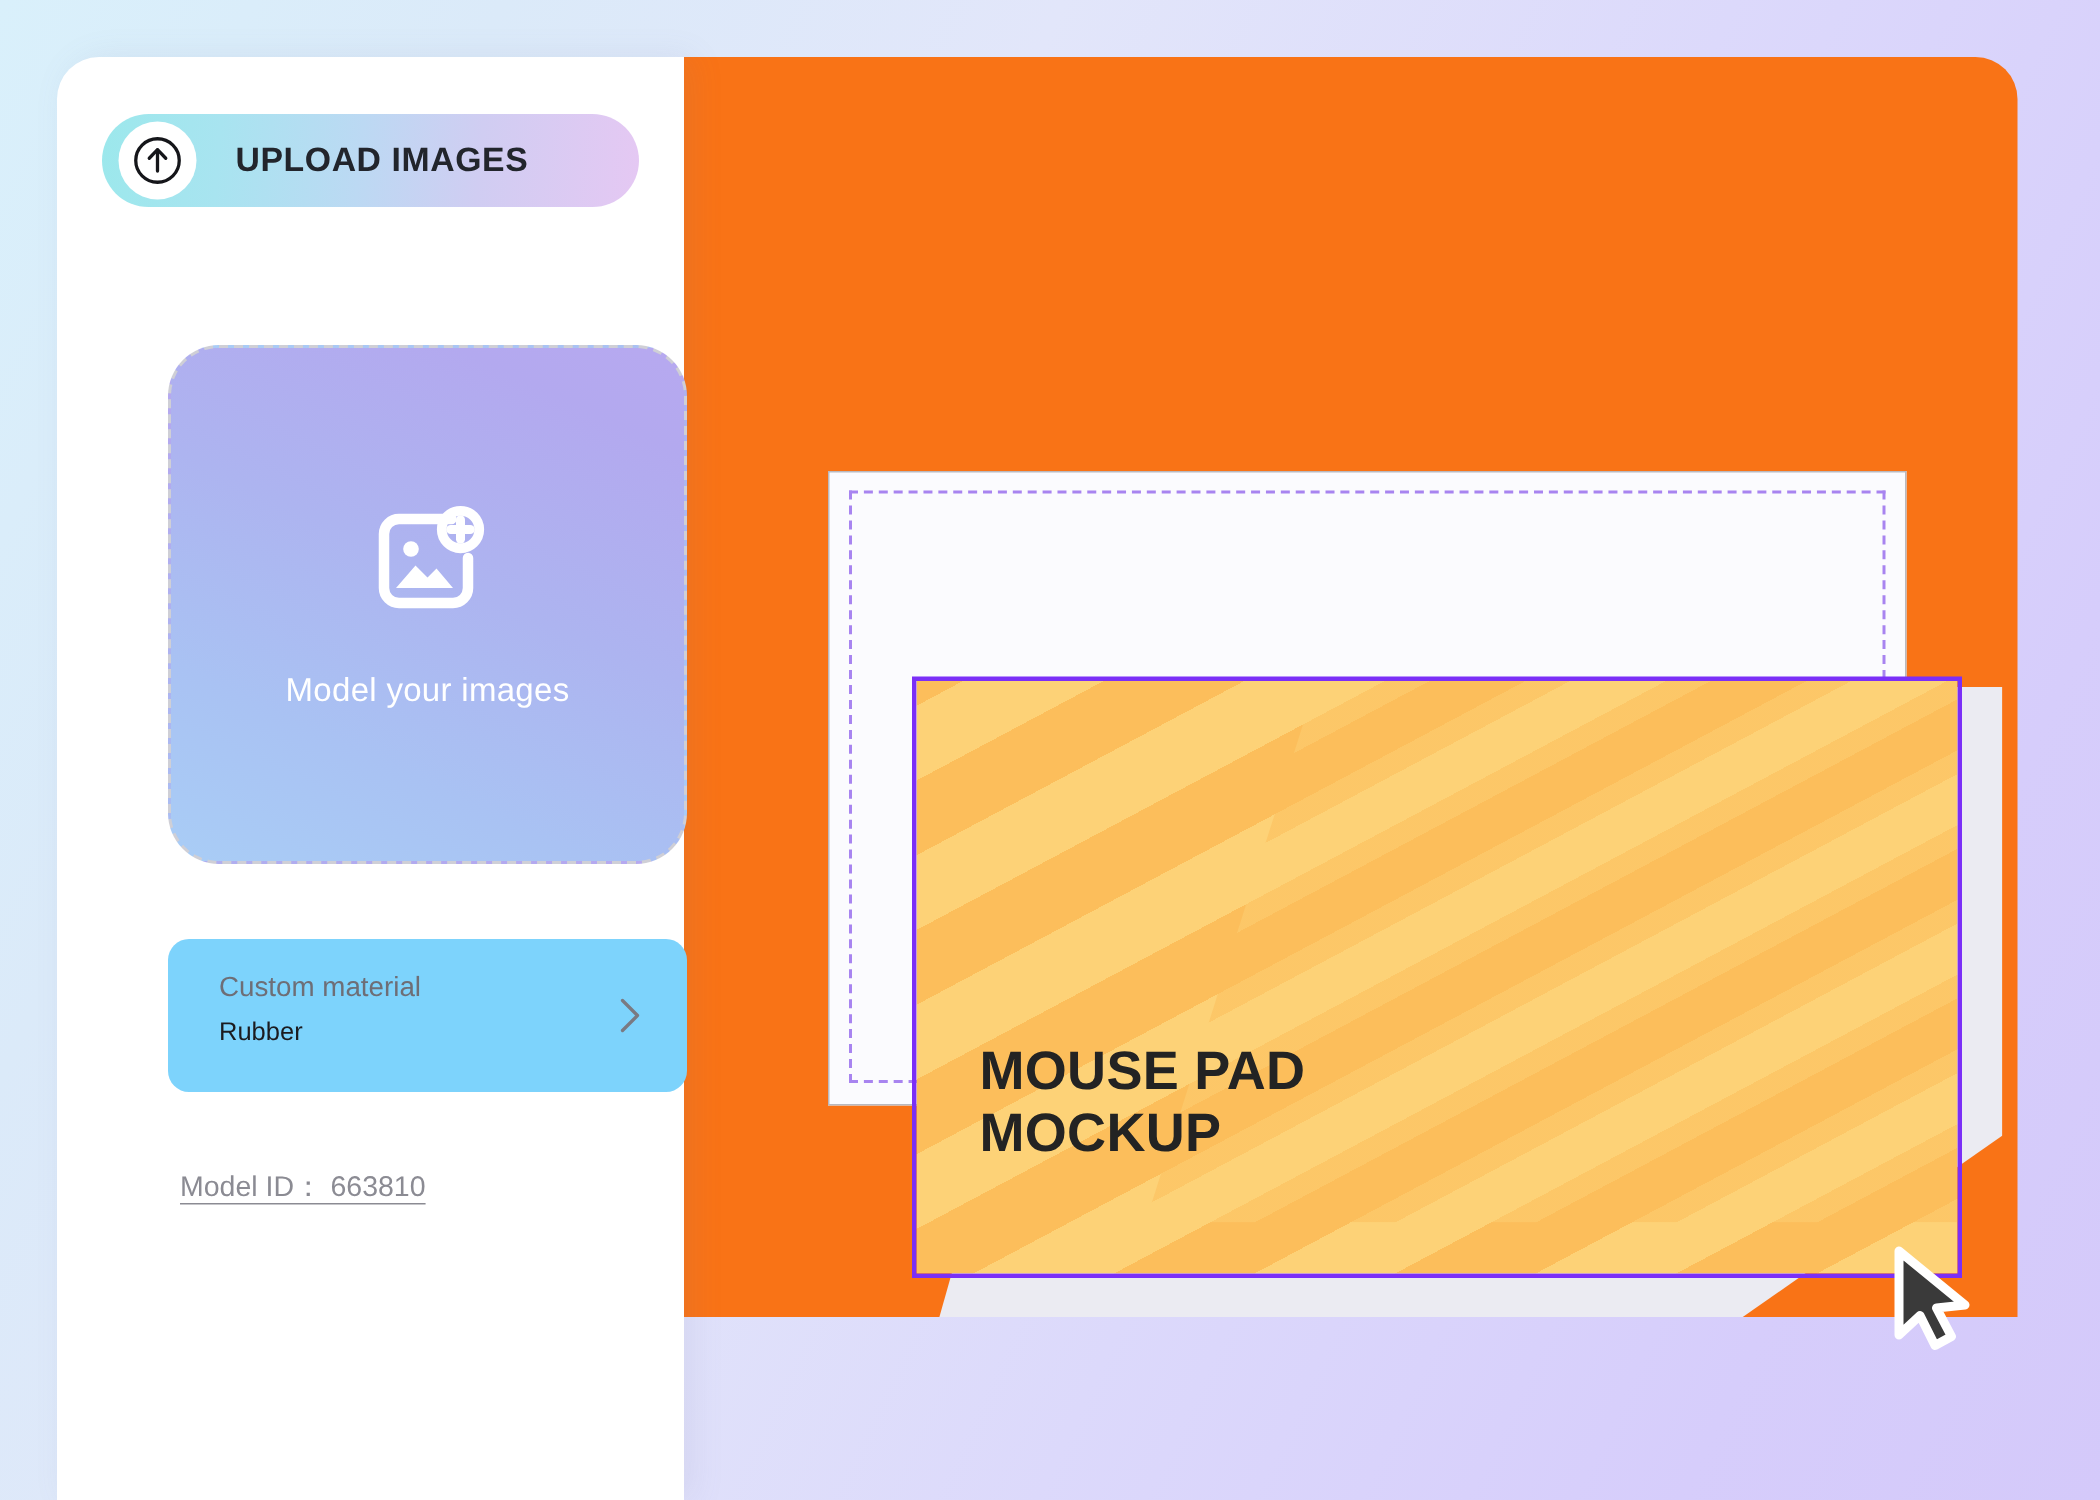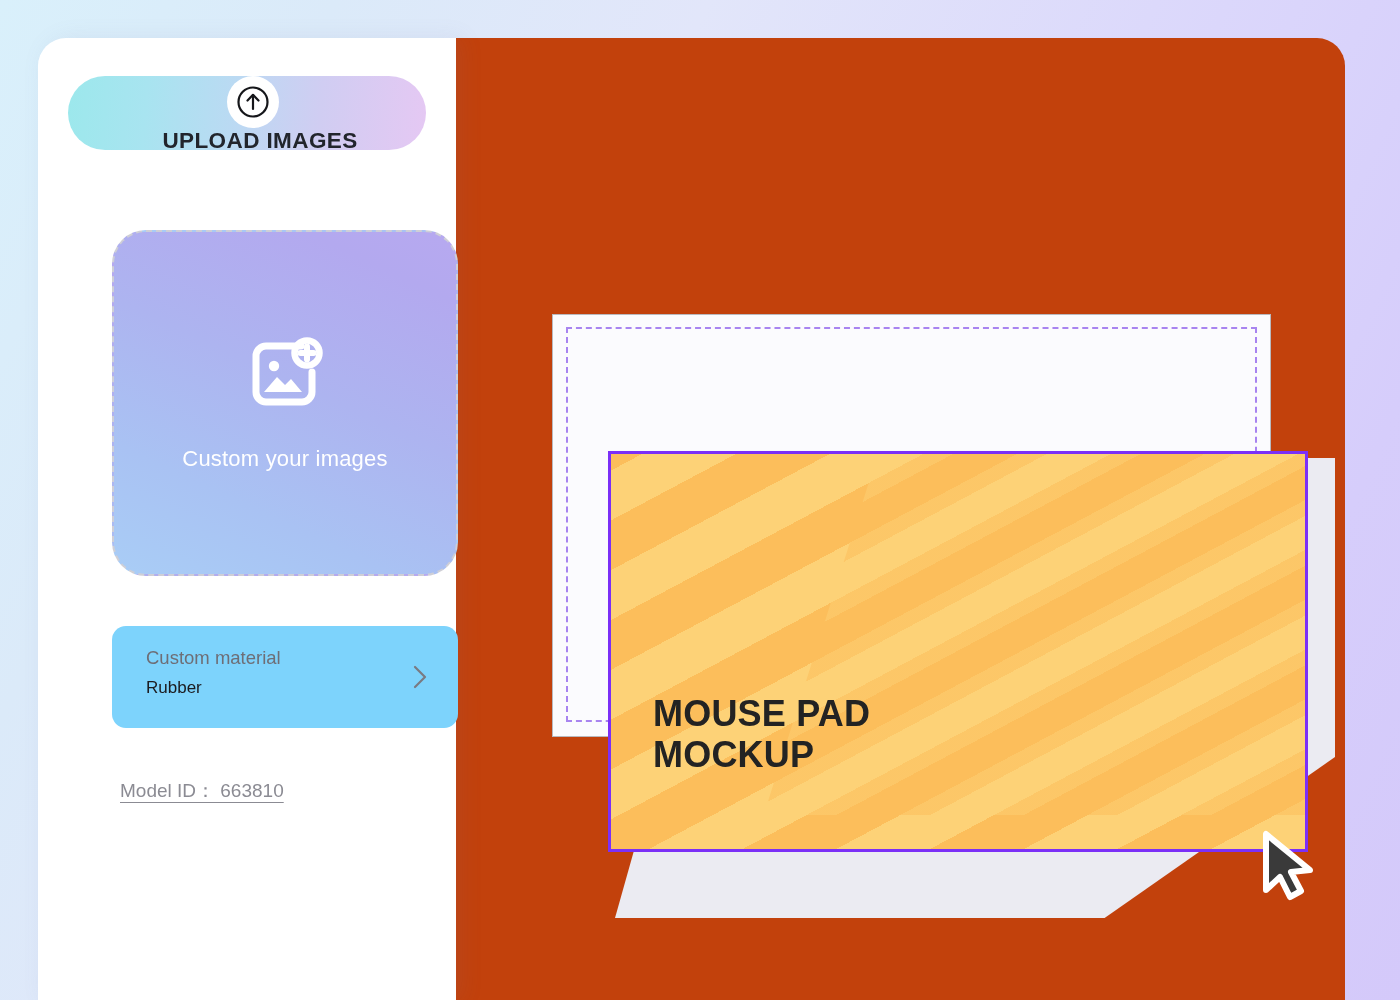--- a/index.html
+++ b/index.html
@@ -21,25 +21,25 @@
     position:absolute; left:38px; top:38px;
     width:418px; height:962px;
     background:#ffffff;
     border-radius:28px 0 0 0;
     box-shadow: 6px 0 22px rgba(120,120,160,.10);
     z-index:4;
   }
 
   #upload-btn {
     position:absolute; left:30px; top:38px;
-    width:358px; height:74px;
+    width:358px; height:62px;
     border-radius:37px;
     background: linear-gradient(95deg, #9ce8ec 0%, #a8e4f0 22%, #bcd9f3 48%, #d0cdf2 70%, #e5c8f3 100%);
     display:flex; align-items:center;
-    cursor:pointer; border:none;flex-direction:column;
+    cursor:pointer; border:none;
   }
   #upload-btn .circle-icon {
     width:52px; height:52px; margin-left:11px;
     border-radius:50%; background:#fff;
     display:flex; align-items:center; justify-content:center;
     flex:0 0 auto;
   }
   #upload-btn .btn-label {
     margin-left:26px;
     font-size:22.5px; font-weight:bold; letter-spacing:.4px;
@@ -83,22 +83,22 @@
     position:absolute; left:82px; top:740px;
     font-size:19px; color:#8b8b93;
     text-decoration:underline;
     text-underline-offset:5px;
     cursor:pointer;
   }
 
   
   #canvas-panel {
     position:absolute; left:455px; top:38px;
-    width:890px; height:962px;
-    background:#c2410c;
+    width:890px; height:840px;
+    background:#f97316;
     border-radius:0 28px 0 0;
     overflow:hidden;
     z-index:2;
   }
 
   
   #artboard {
     position:absolute; left:97px; top:276px;
     width:719px; height:423px;
     background:#fbfbfe;
@@ -185,21 +185,21 @@
     <span>
       <svg width="82" height="82" viewBox="0 0 82 82">
         <path d="M57 12 H22 C16.5 12 12 16.5 12 22 V58 C12 63.5 16.5 68 22 68 H58 C63.5 68 68 63.5 68 58 V38" fill="none" stroke="#ffffff" stroke-width="7" stroke-linecap="round"></path>
         <circle cx="30" cy="32" r="5.2" fill="#ffffff"></circle>
         <path d="M20 58 L33 43 L41 51 L47 45 L58 58 Z" fill="#ffffff"></path>
         <circle cx="63" cy="19" r="12.5" fill="none" stroke="#ffffff" stroke-width="6.5"></circle>
         <line x1="63" y1="12.5" x2="63" y2="25.5" stroke="#ffffff" stroke-width="6" stroke-linecap="round"></line>
         <line x1="56.5" y1="19" x2="69.5" y2="19" stroke="#ffffff" stroke-width="6" stroke-linecap="round"></line>
       </svg>
     </span>
-    <span class="dz-label">Custom your images</span>
+    <span class="dz-label">Model your images</span>
   </div>
 
   <div id="material-card">
     <span class="mat-label">Custom material</span>
     <span class="mat-value">Rubber</span>
     <span class="chev">
       <svg width="16" height="26" viewBox="0 0 16 26">
         <polyline points="3,3 13,13 3,23" fill="none" stroke="#7a7a82" stroke-width="2.2" stroke-linecap="round" stroke-linejoin="round"></polyline>
       </svg>
     </span>

